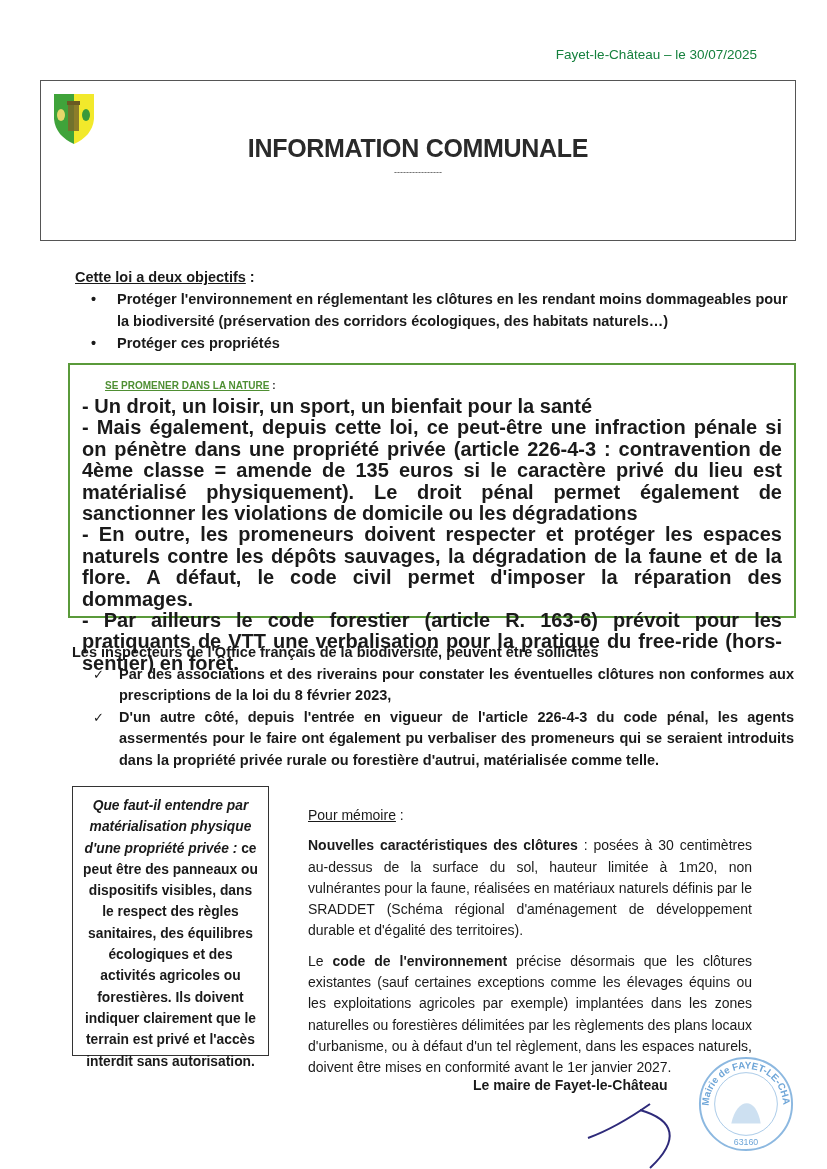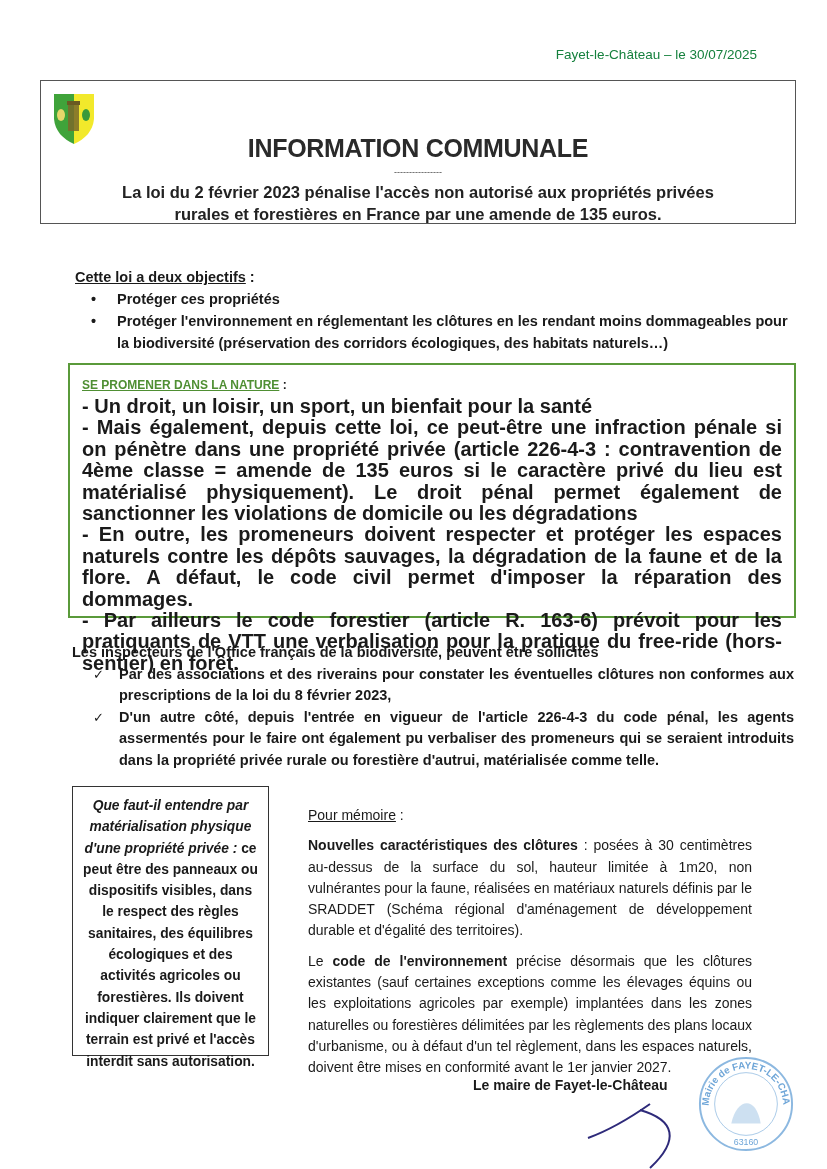--- a/index.html
+++ b/index.html
@@ -1,39 +1,39 @@
 <!DOCTYPE html>
 <html><head>
 <meta charset="utf-8">
 <style>
   html, body { margin: 0; padding: 0; background: #ffffff; }
   body { width: 827px; height: 1169px; position: relative; overflow: hidden;
          font-family: "Liberation Sans", sans-serif; color: #1a1a1a; }
   .abs { position: absolute; }
   .date { right: 70px; top: 47px; font-size: 13.5px; color: #15803d; }
 
-  .header-box { left: 40px; top: 80px; width: 756px; height: 144px;
+  .header-box { left: 40px; top: 80px; width: 756px; height: 161px;
                 border: 1.5px solid #555; box-sizing: border-box; }
   .crest { position: absolute; left: 12px; top: 12px; width: 42px; height: 52px; }
   .title { position: absolute; left: 0; right: 0; top: 53px; text-align: center;
            font-size: 25px; font-weight: bold; color: #2a2a2a; letter-spacing: -0.3px; }
   .title-sep { position: absolute; left: 0; right: 0; top: 86px; text-align: center;
                font-size: 9px; color: #444; letter-spacing: 0; }
   .subtitle { position: absolute; left: 0; right: 0; top: 100px; text-align: center;
               font-size: 16.5px; font-weight: bold; line-height: 22px; color: #222; }
 
   .objectives { left: 75px; top: 266px; width: 720px; font-size: 14.5px; font-weight: bold; line-height: 22px; }
   .underline { text-decoration: underline; }
   ul.bullets { margin: 0; padding-left: 42px; list-style: none; }
   ul.bullets li { position: relative; }
   ul.bullets li::before { content: "•"; position: absolute; left: -26px; }
 
   .green-box { left: 68px; top: 363px; width: 728px; height: 255px;
                border: 2.5px solid #5a9a3a; box-sizing: border-box; padding: 10px 12px 0 12px; }
-  .green-box .gtitle { font-size: 12px; font-weight: bold; color: #1a1a1a; line-height: 21px; }
+  .green-box .gtitle { font-size: 10px; font-weight: bold; color: #1a1a1a; line-height: 21px; margin-left: 23px; }
   .green-box .gtitle .u { color: #4f8f33; text-decoration: underline; }
   .green-box p { margin: 0; font-size: 20px; font-weight: bold; line-height: 21.4px; text-align: justify; }
 
   .inspect { left: 72px; top: 642px; width: 722px; font-size: 14.5px; font-weight: bold; line-height: 21.5px; }
   ul.checks { margin: 0; padding-left: 47px; list-style: none; }
   ul.checks li { position: relative; text-align: justify; }
   ul.checks li::before { content: "✓"; position: absolute; left: -26px; font-weight: normal; font-size: 13px; }
 
   .side-box { left: 72px; top: 786px; width: 197px; height: 270px;
               border: 1.5px solid #333; box-sizing: border-box; padding: 8px 9px;
@@ -57,31 +57,27 @@
   <svg class="crest" viewBox="0 0 42 52">
     <path d="M1 1 H21 V51 C10 46 2 38 1 26 Z" fill="#3fa33a"></path>
     <path d="M21 1 H41 V26 C40 38 32 46 21 51 Z" fill="#f2e92b"></path>
     <ellipse cx="8" cy="22" rx="4" ry="6" fill="#e6d66a"></ellipse>
     <ellipse cx="33" cy="22" rx="4" ry="6" fill="#3a9a3a"></ellipse>
     <rect x="15" y="10" width="11" height="28" fill="#7a6a2a" opacity="0.85"></rect>
     <rect x="14" y="8" width="13" height="4" fill="#6a5a22"></rect>
   </svg>
   <div class="title">INFORMATION COMMUNALE</div>
   <div class="title-sep">----------------</div>
-  <div class="subtitle">
-    <div>La loi du 2 février 2023 pénalise l'accès non autorisé aux propriétés privées</div>
-    <div>rurales et forestières en France par une amende de 135 euros.</div>
-  </div>
 </div>
 
 <div class="abs objectives">
   <div><span class="underline">Cette loi a deux objectifs</span><span> :</span></div>
   <ul class="bullets">
+    <li>Protéger l'environnement en réglementant les clôtures en les rendant moins dommageables pour la biodiversité (préservation des corridors écologiques, des habitats naturels…)</li>
     <li>Protéger ces propriétés</li>
-    <li>Protéger l'environnement en réglementant les clôtures en les rendant moins dommageables pour la biodiversité (préservation des corridors écologiques, des habitats naturels…)</li>
   </ul>
 </div>
 
 <div class="abs green-box">
   <div class="gtitle"><span class="u">SE PROMENER DANS LA NATURE</span><span> :</span></div>
   <p>- Un droit, un loisir, un sport, un bienfait pour la santé</p>
   <p>- Mais également, depuis cette loi, ce peut-être une infraction pénale si on pénètre dans une propriété privée (article 226-4-3 : contravention de 4ème classe = amende de 135 euros si le caractère privé du lieu est matérialisé physiquement). Le droit pénal permet également de sanctionner les violations de domicile ou les dégradations</p>
   <p>- En outre, les promeneurs doivent respecter et protéger les espaces naturels contre les dépôts sauvages, la dégradation de la faune et de la flore. A défaut, le code civil permet d'imposer la réparation des dommages.</p>
   <p>- Par ailleurs le code forestier (article R. 163-6) prévoit pour les pratiquants de VTT une verbalisation pour la pratique du free-ride (hors-sentier) en forêt.</p>
 </div>

